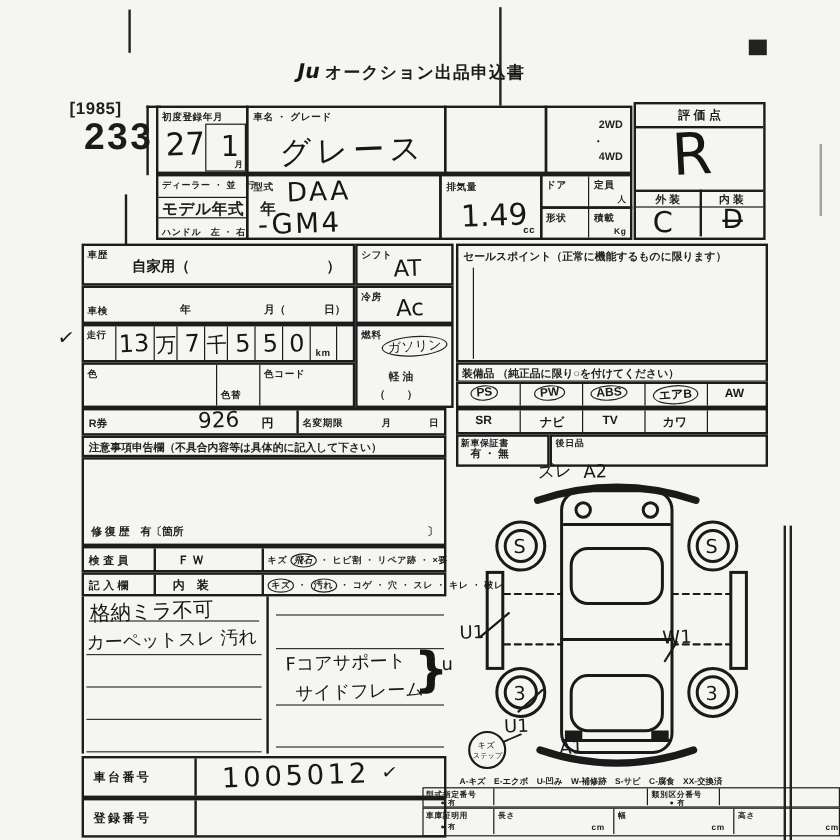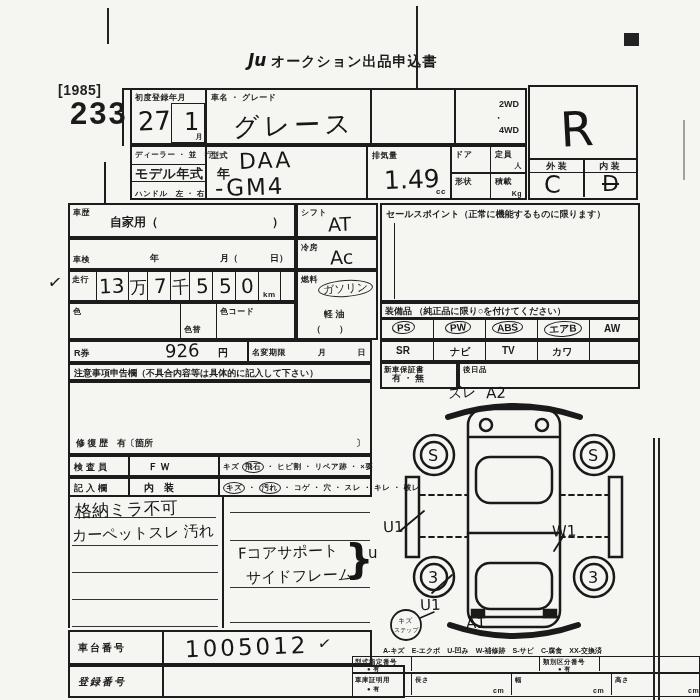--- a/index.html
+++ b/index.html
@@ -79,20 +79,21 @@
     <span class="lbl" style="position:absolute;right:3px;bottom:1px;font-size:7px;">人</span>
   </div>
   <div class="cell" style="left:450px;top:172px;width:77px;height:28px;">
     <span class="lbl" style="position:absolute;left:3px;top:2px;">形状</span>
     <div class="vline" style="left:38px;top:0;height:24px;border-left-width:1.5px;"></div>
     <span class="lbl" style="position:absolute;left:43px;top:2px;">積載</span>
     <span class="lbl" style="position:absolute;right:3px;bottom:1px;font-size:7px;">Kg</span>
   </div>
 
   <div class="cell" style="left:528px;top:85px;width:110px;height:115px;border-width:2.5px;">
+    <div style="border-bottom:2px solid #1c1c1c;text-align:center;font-weight:bold;font-size:10px;padding:2px 0;">評 価 点</div>
     <div class="hw" style="position:absolute;left:30px;top:14px;font-size:48px;transform:rotate(-3deg);">R</div>
     <div class="hline" style="left:0;top:71px;width:106px;"></div>
     <div class="lbl9" style="position:absolute;left:0;top:73px;width:53px;text-align:center;">外 装</div>
     <div class="lbl9" style="position:absolute;left:53px;top:73px;width:53px;text-align:center;">内 装</div>
     <div class="hline" style="left:0;top:85px;width:106px;border-top-width:1.5px;"></div>
     <div class="vline" style="left:53px;top:71px;height:39px;"></div>
     <div class="hw" style="position:absolute;left:14px;top:84px;font-size:24px;">C</div>
     <div class="hw" style="position:absolute;left:72px;top:84px;font-size:22px;text-decoration:line-through;">D</div>
   </div>
 
@@ -170,21 +171,21 @@
   <div class="cell" style="left:68px;top:381px;width:304px;height:74px;">
     <span class="lbl9" style="position:absolute;left:6px;bottom:3px;"><span>修 復 歴</span>　<span>有〔箇所</span></span>
     <span class="lbl9" style="position:absolute;right:5px;bottom:3px;">〕</span>
   </div>
 
   <div class="cell" style="left:68px;top:455px;width:304px;height:22px;">
     <span class="lbl9" style="position:absolute;left:4px;top:4px;letter-spacing:3px;">検査員</span>
     <div class="vline" style="left:58px;top:0;height:18px;"></div>
     <span class="lbl10" style="position:absolute;left:78px;top:3px;letter-spacing:2px;">ＦＷ</span>
     <div class="vline" style="left:148px;top:0;height:18px;"></div>
-    <span class="lbl" style="position:absolute;left:153px;top:4px;font-size:7.5px;"><span>キズ</span> <span class="oval" style="padding:0 2px;">飛石</span> <span>・ ヒビ割 ・ リペア跡 ・ ×要</span></span>
+    <span class="lbl" style="position:absolute;left:153px;top:4px;font-size:7.5px;"><span>キズ</span> <span class="oval" style="padding:0 2px;font-style:italic;">飛石</span> <span>・ ヒビ割 ・ リペア跡 ・ ×要</span></span>
   </div>
   <div class="cell" style="left:68px;top:477px;width:304px;height:20px;">
     <span class="lbl9" style="position:absolute;left:4px;top:3px;letter-spacing:3px;">記入欄</span>
     <div class="vline" style="left:58px;top:0;height:16px;"></div>
     <span class="lbl10" style="position:absolute;left:74px;top:2px;">内　装</span>
     <div class="vline" style="left:148px;top:0;height:16px;"></div>
     <span class="lbl" style="position:absolute;left:153px;top:3px;font-size:7.5px;"><span class="oval" style="padding:0 2px;">キズ</span> <span>・</span> <span class="oval" style="padding:0 2px;">汚れ</span> <span>・ コゲ ・ 穴 ・ スレ ・ キレ ・ 破レ</span></span>
   </div>
 
   <div class="vline" style="left:68px;top:497px;height:131px;"></div>
@@ -204,21 +205,21 @@
   <div class="hw r-2" style="position:absolute;left:246px;top:567px;font-size:15px;">サイドフレーム</div>
   <div class="hw" style="position:absolute;left:345px;top:536px;font-size:40px;font-weight:bold;">}</div>
   <div class="hw" style="position:absolute;left:368px;top:544px;font-size:15px;">u</div>
 
   <div class="cell" style="left:68px;top:630px;width:304px;height:35px;">
     <span class="lbl10" style="position:absolute;left:8px;top:9px;letter-spacing:2px;">車台番号</span>
     <div class="vline" style="left:92px;top:0;height:31px;"></div>
     <span class="hw r-2" style="position:absolute;left:115px;top:2px;font-size:23px;letter-spacing:3px;">1005012</span>
     <span class="hw" style="position:absolute;left:248px;top:2px;font-size:16px;transform:rotate(8deg);">✓</span>
   </div>
-  <div class="cell" style="left:68px;top:665px;width:337px;height:33px;font-style:italic;">
+  <div class="cell" style="left:68px;top:665px;width:304px;height:33px;">
     <span class="lbl10" style="position:absolute;left:8px;top:8px;letter-spacing:2px;">登録番号</span>
     <div class="vline" style="left:92px;top:0;height:29px;"></div>
   </div>
 
   <div class="cell" style="left:380px;top:203px;width:260px;height:99px;">
     <div class="lbl9" style="margin:3px 0 0 4px;letter-spacing:0;">セールスポイント（正常に機能するものに限ります）</div>
     <div class="vline" style="left:12px;top:18px;height:76px;border-left-width:1.5px;"></div>
   </div>
 
   <div class="cell" style="left:380px;top:302px;width:260px;height:16px;border-bottom-width:1.5px;">

